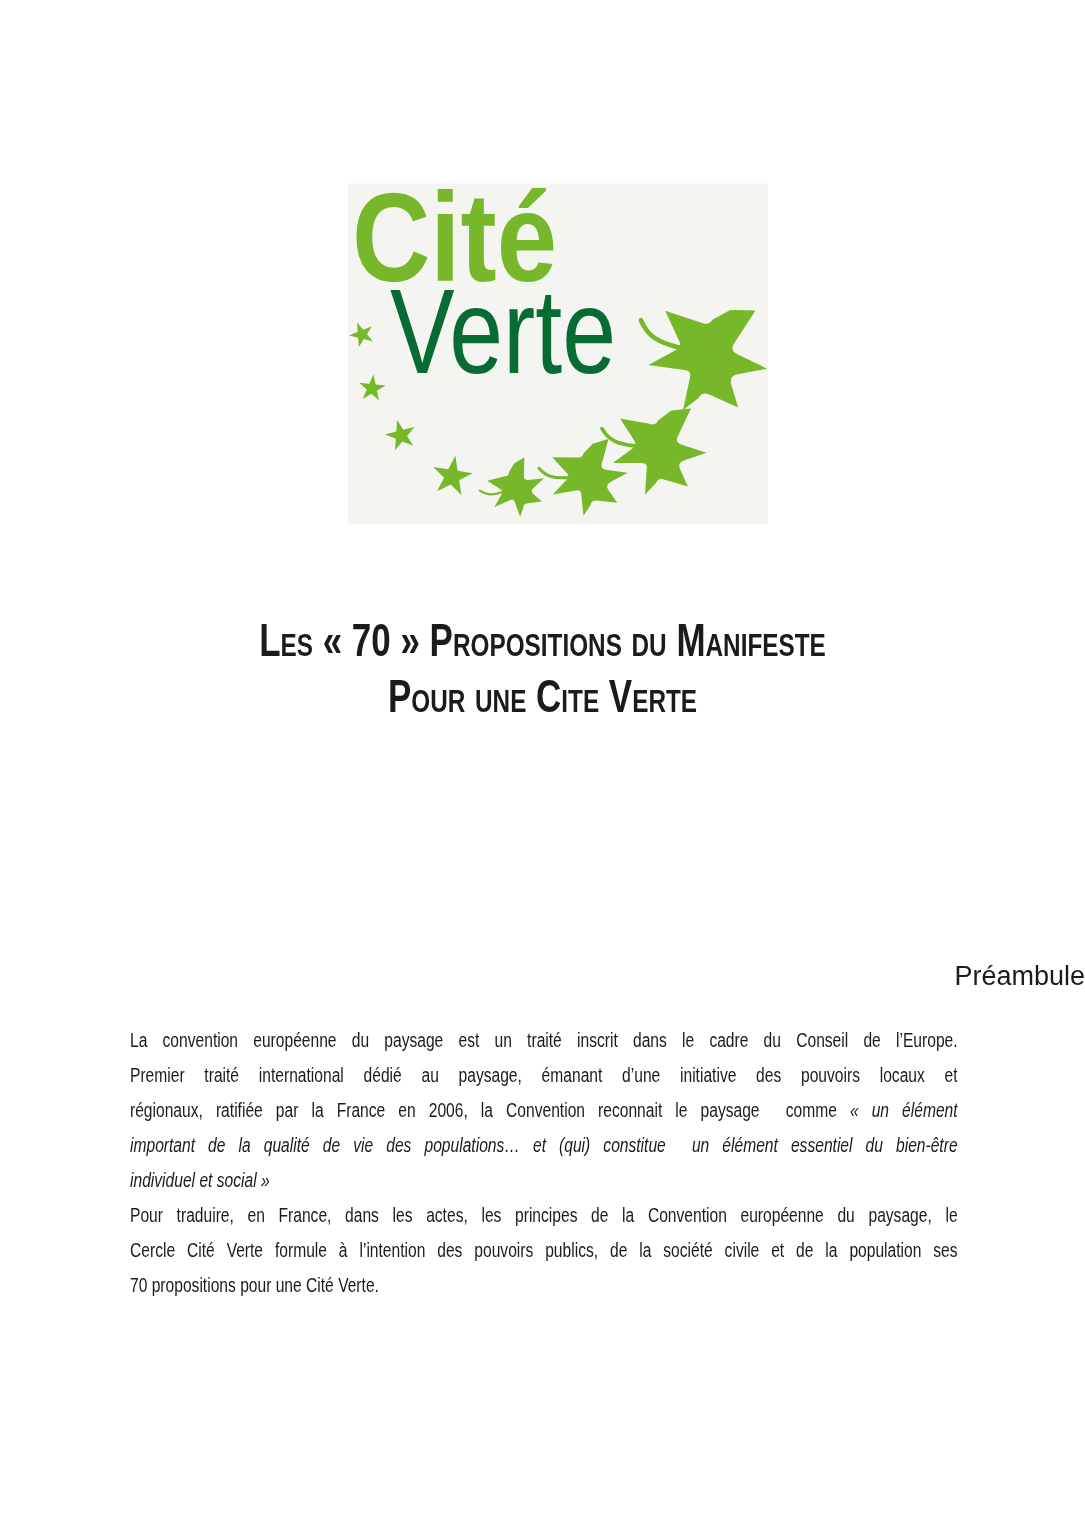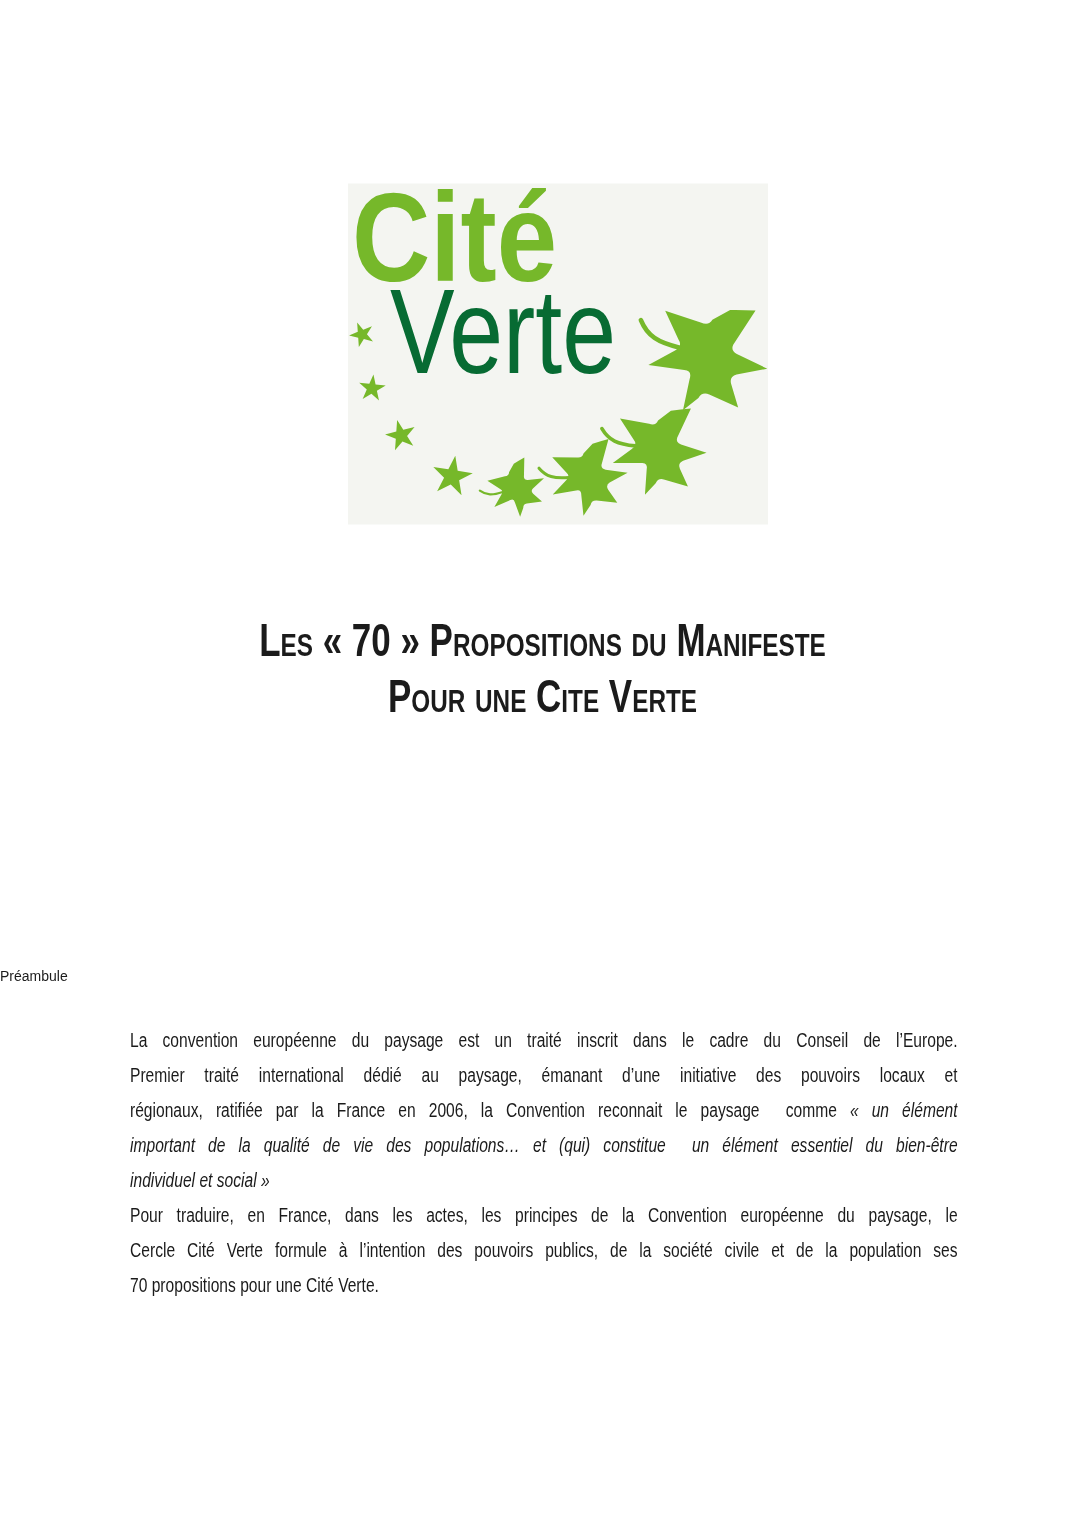--- a/index.html
+++ b/index.html
@@ -52,22 +52,22 @@
     color:var(--ink);
     transform:scaleX(0.76);
     transform-origin:50% 0;
     white-space:nowrap;
   }
   
   .preamble-heading{
     position:absolute;
     top:962px; left:0;
     width:100%;
-    text-align:left;
-    font-size:14px;
+    text-align:right;
+    font-size:27px;
     line-height:28px;
     color:var(--ink);
   }
   
   .body-text{
     position:absolute;
     left:130px; top:1023px;
     width:1061px;
     transform:scaleX(0.78);
     transform-origin:0 0;

